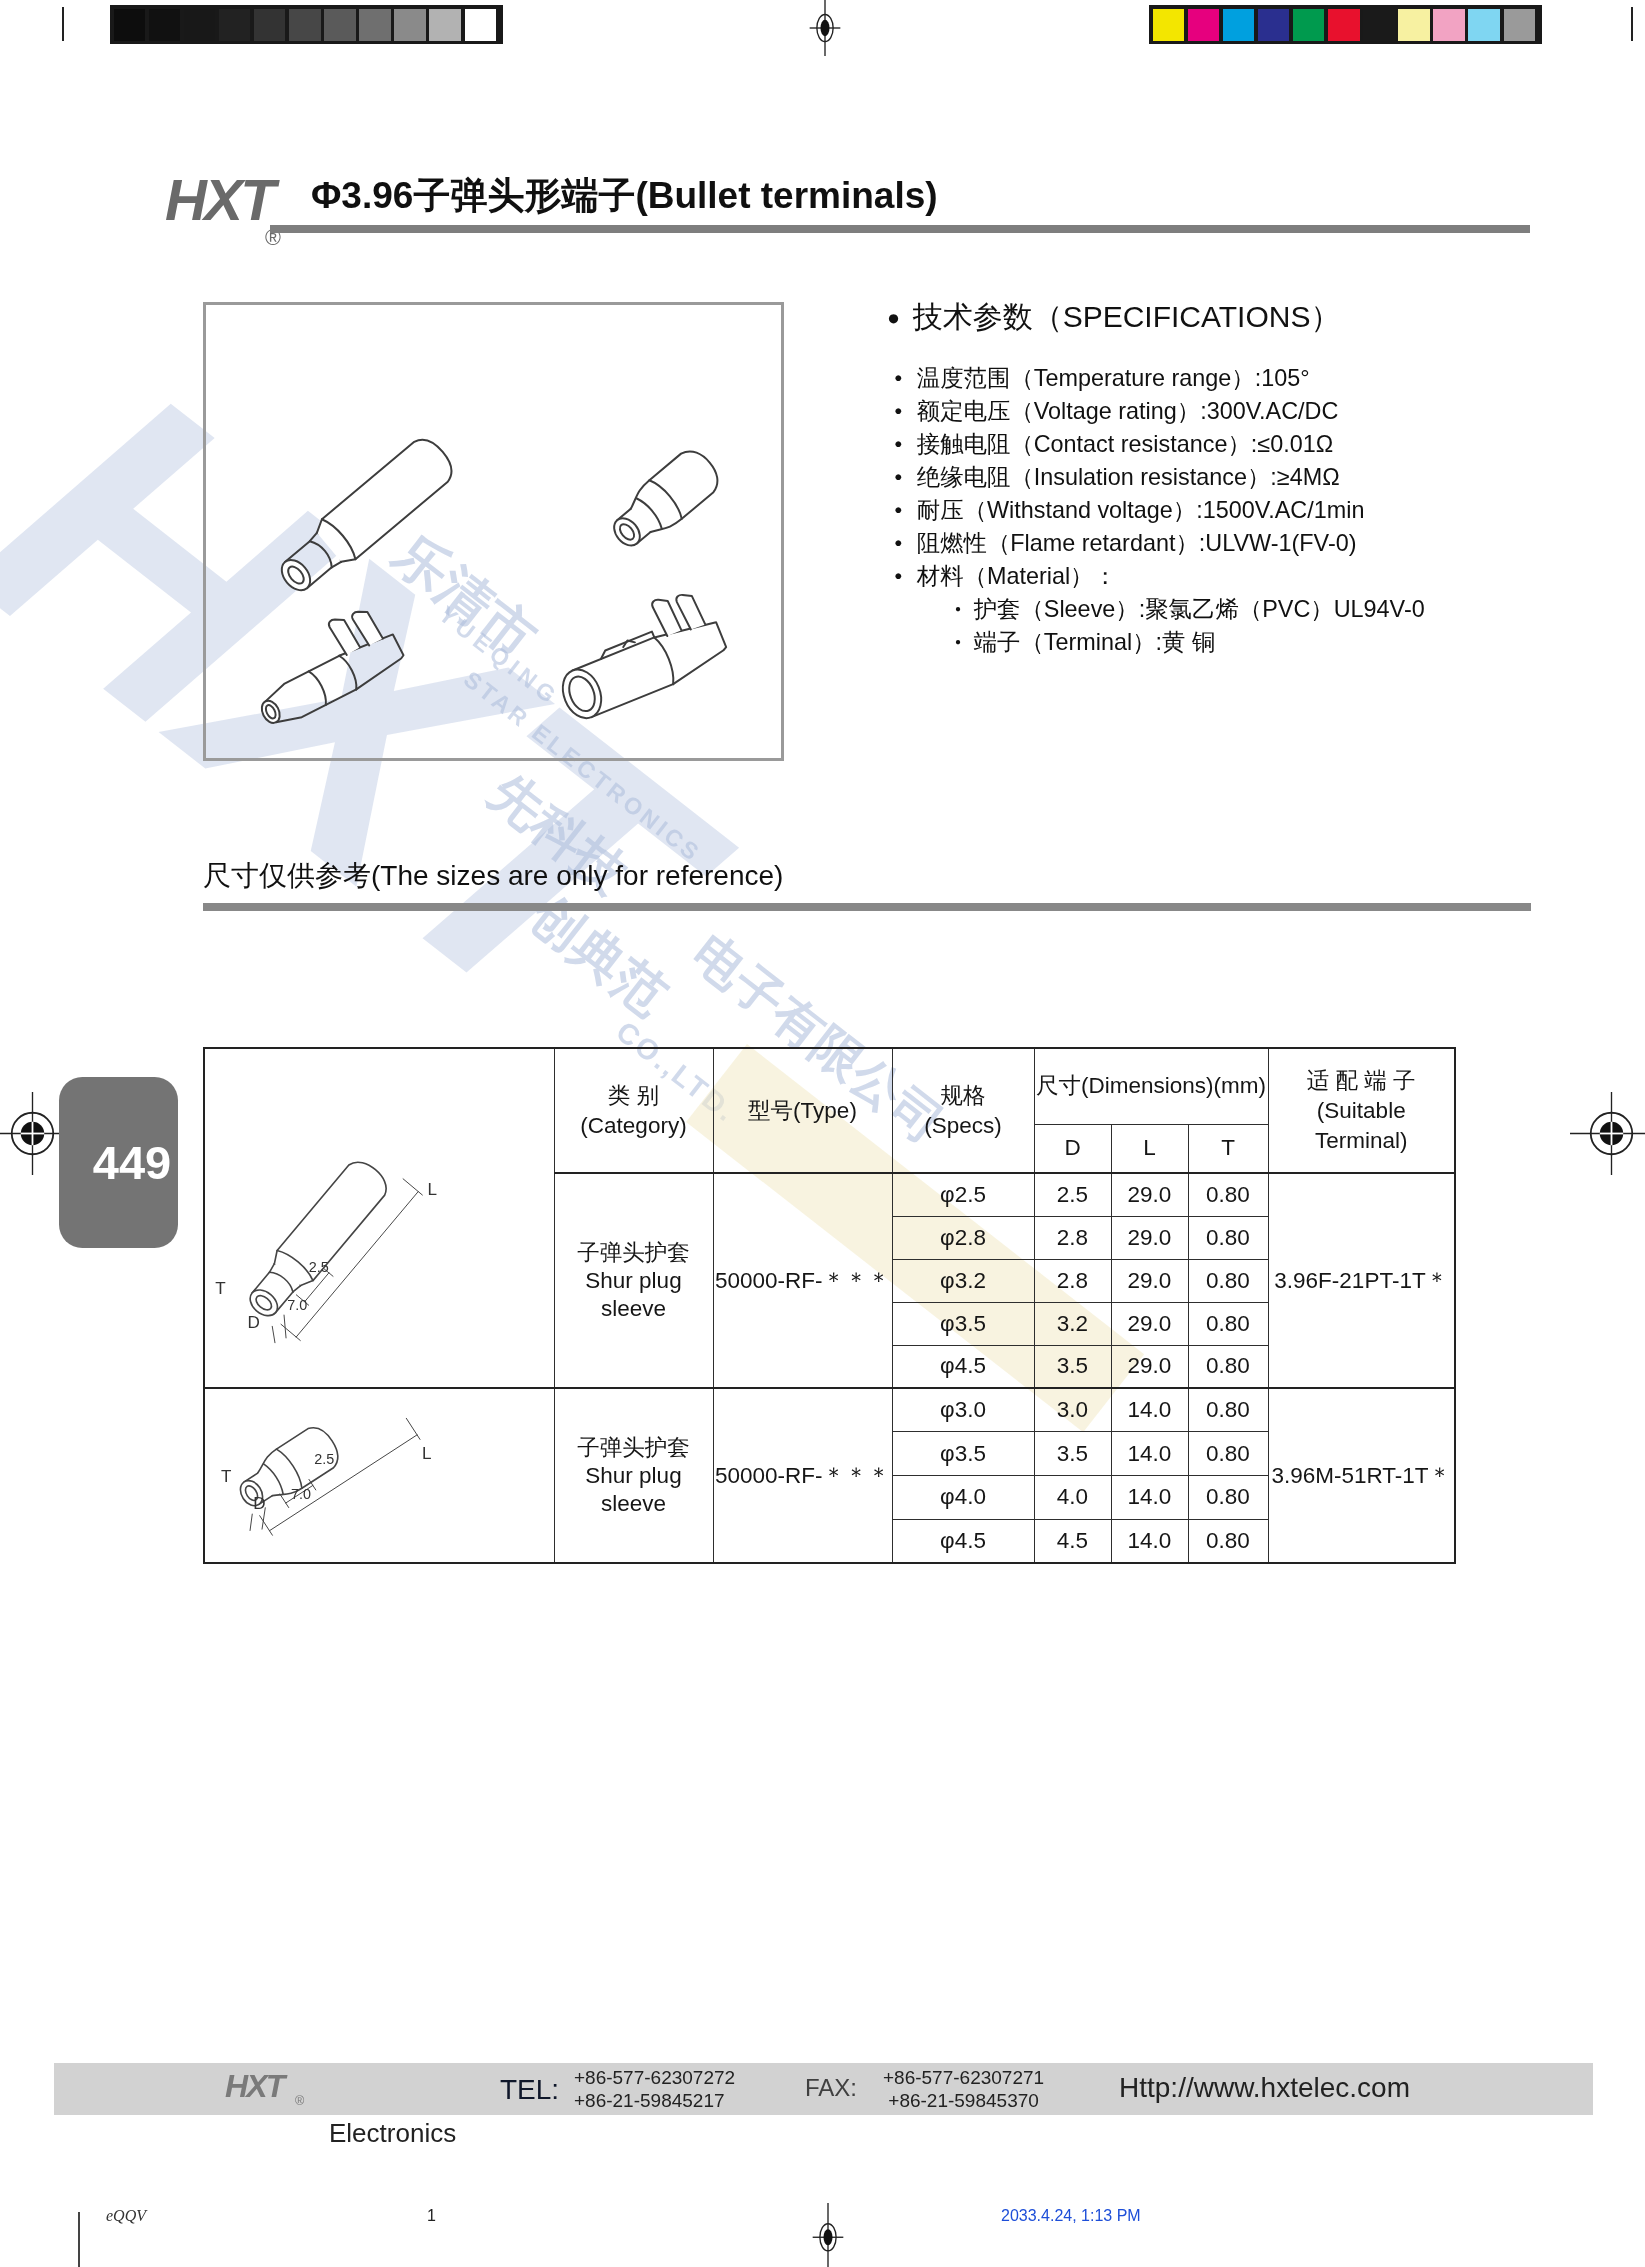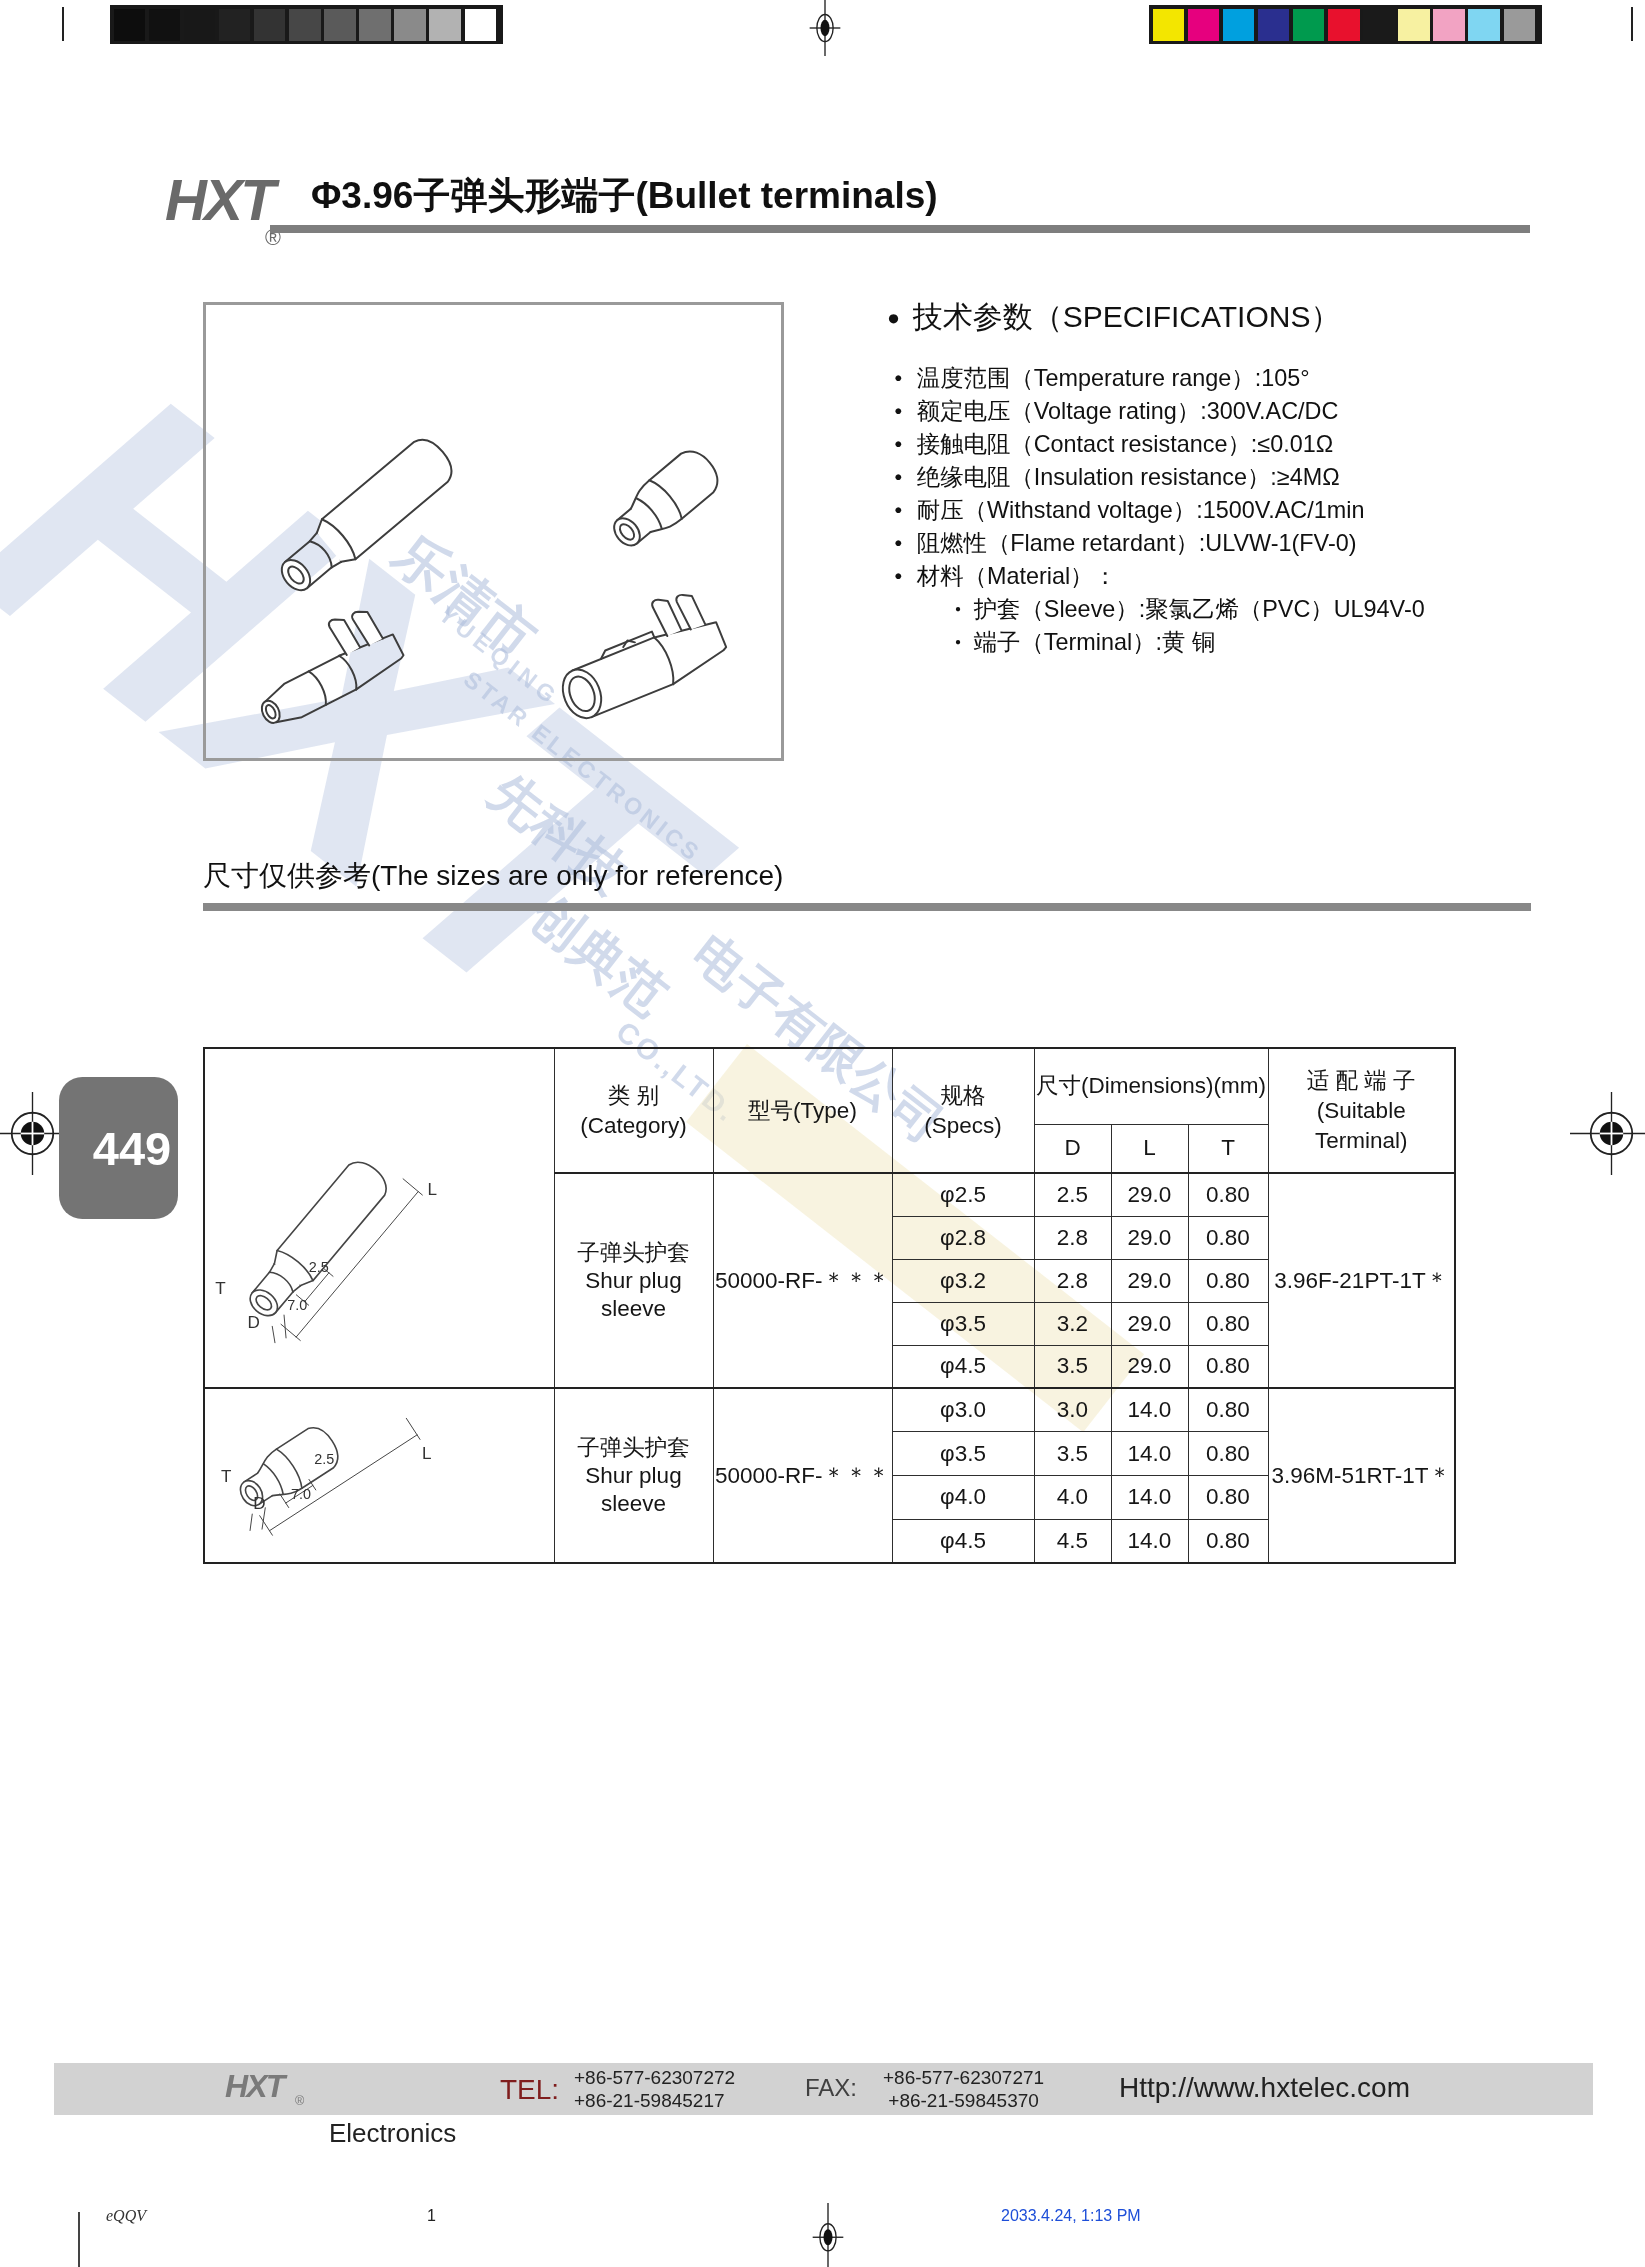--- a/index.html
+++ b/index.html
@@ -52,32 +52,32 @@
   .spec-table{border:2.7px solid #222;}
   .th{background:#c8c8c8;font-size:22.5px;line-height:30px;}
   .hspan{border-bottom:2.3px solid #222 !important;}
   .hb{border-bottom:2.3px solid #222 !important;}
   tr.h1{height:76px;} tr.h2{height:49px;} tr.dr{height:43px;}
   tr.gdiv td{border-top:2.7px solid #222;}
   td.illus{background:transparent;}
   .cat div{line-height:28px;}
 
   
-  .side-tab{position:absolute;left:59px;top:1077px;width:119px;height:142px;border-radius:23.4px;
+  .side-tab{position:absolute;left:59px;top:1077px;width:119px;height:171px;border-radius:23.4px;
             background:#747474;color:#fff;font-size:47px;font-weight:bold;display:flex;
             align-items:center;justify-content:center;padding-left:27px;box-sizing:border-box;z-index:3;}
   .regmark{position:absolute;z-index:2;}
 
   
   .footer-band{position:absolute;left:54px;top:2063px;width:1539px;height:52px;background:#d2d2d2;z-index:2;}
   .f-logo{position:absolute;left:171px;top:5.4px;font-size:32px;font-weight:900;font-style:italic;
           color:#7a7a7a;letter-spacing:-1.8px;}
   .f-reg{position:absolute;left:241px;top:31px;font-size:12.6px;color:#7a7a7a;}
   .f-co{position:absolute;left:275px;top:10.8px;font-size:26px;color:#222;margin-top:44px;}
-  .f-tel-label{position:absolute;left:446px;top:10.8px;font-size:28px;color:#7f1d1d;}
+  .f-tel-label{position:absolute;left:446px;top:10.8px;font-size:28px;color:#0f172a;}
   .f-tel{position:absolute;left:520px;top:2.7px;font-size:19px;line-height:23.4px;color:#222;text-align:left;}
   .f-fax-label{position:absolute;left:751px;top:10.8px;font-size:24px;color:#404040;text-align:right;}
   .f-fax{position:absolute;left:829px;top:2.7px;font-size:19px;line-height:23.4px;color:#222;text-align:center;}
   .f-web{position:absolute;left:1065px;top:9px;font-size:28px;color:#222;}
 
   
   .b-doc{position:absolute;left:106px;top:2207px;font-size:16px;font-family:"Liberation Serif",serif;
          font-style:italic;color:#333;z-index:2;}
   .b-page{position:absolute;left:427px;top:2207px;font-size:16px;color:#222;z-index:2;}
   .b-time{position:absolute;left:1001px;top:2207px;font-size:16px;color:#1d4ed8;z-index:2;}

